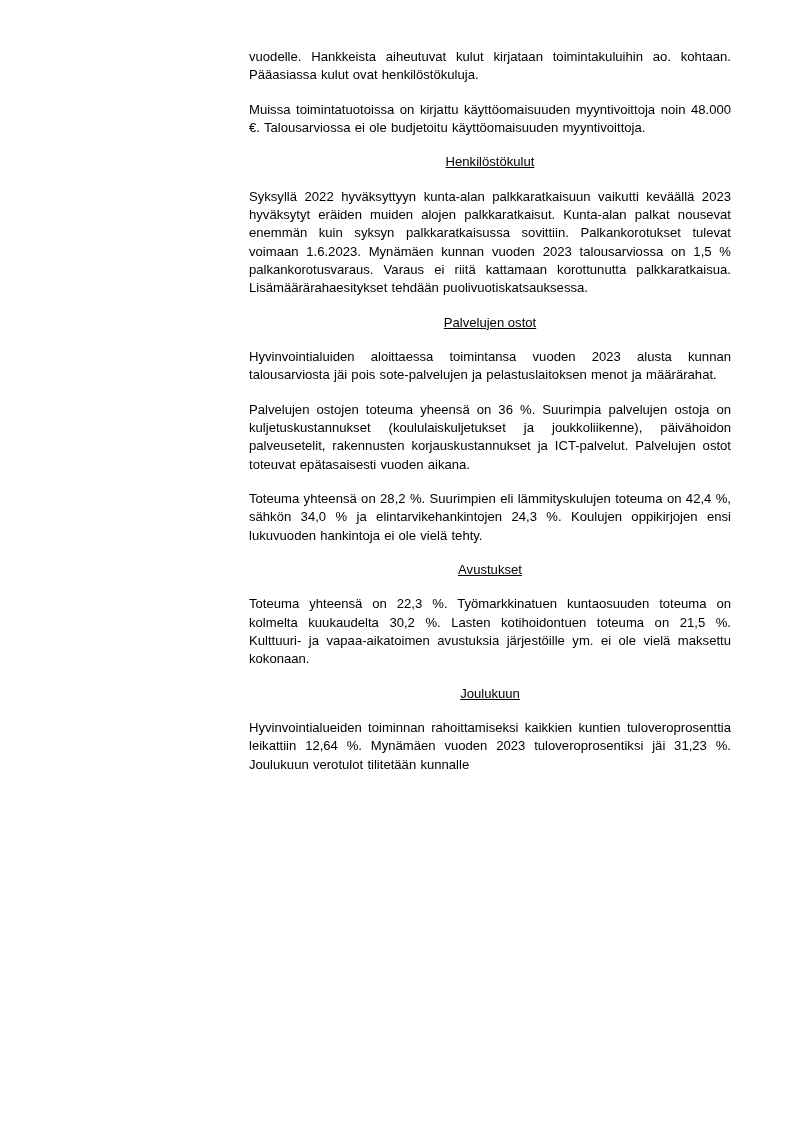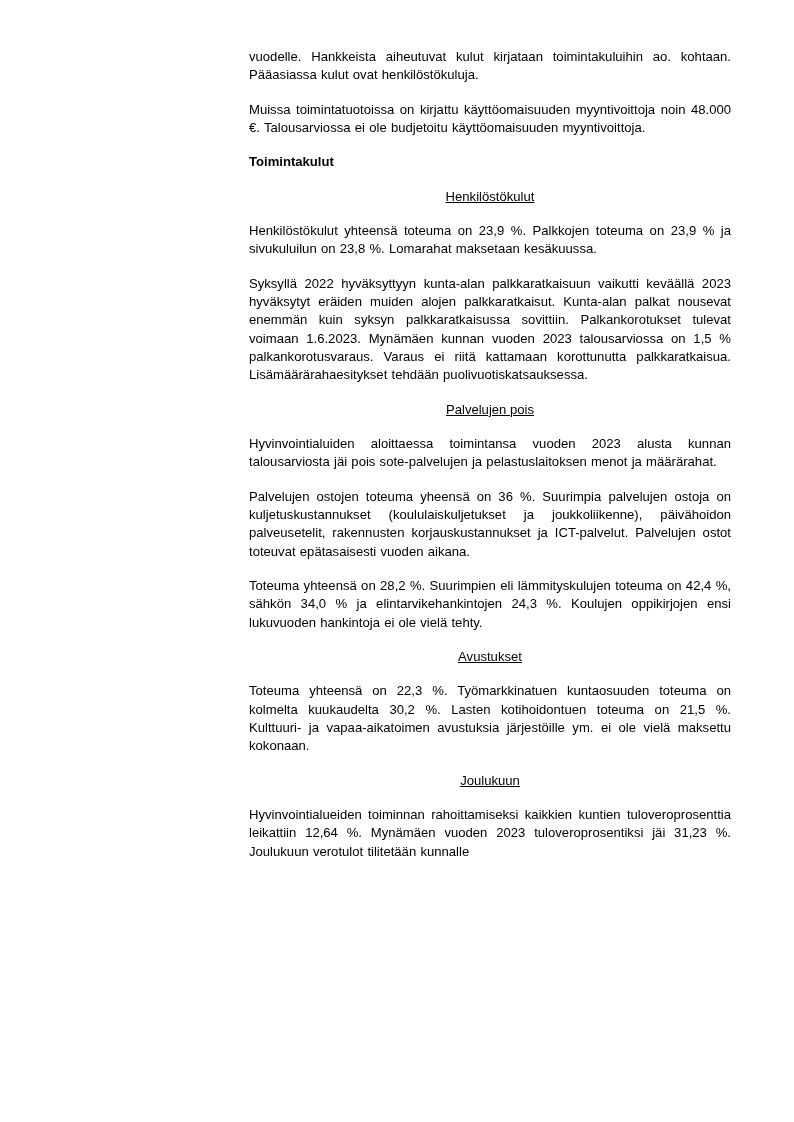--- a/index.html
+++ b/index.html
@@ -51,29 +51,27 @@
 </head>
 <body>
 
 <div class="page">
   <div class="doc-body">
 
     <p class="para">vuodelle. Hankkeista aiheutuvat kulut kirjataan toimintakuluihin ao. kohtaan. Pääasiassa kulut ovat henkilöstökuluja.</p>
 
     <p class="para">Muissa toimintatuotoissa on kirjattu käyttöomaisuuden myyntivoittoja noin 48.000 €. Talousarviossa ei ole budjetoitu käyttöomaisuuden myyntivoittoja.</p>
 
-    <h3 class="subhead">Toimintakulut</h3>
 
     <div class="uhead"><span>Henkilöstökulut</span> </div>
 
-    <p class="para">Henkilöstökulut yhteensä toteuma on 23,9 %. Palkkojen toteuma on 23,9 % ja sivukuluilun on 23,8 %. Lomarahat maksetaan kesäkuussa.</p>
 
     <p class="para">Syksyllä 2022 hyväksyttyyn kunta-alan palkkaratkaisuun vaikutti keväällä 2023 hyväksytyt eräiden muiden alojen palkkaratkaisut. Kunta-alan palkat nousevat enemmän kuin syksyn palkkaratkaisussa sovittiin. Palkankorotukset tulevat voimaan 1.6.2023. Mynämäen kunnan vuoden 2023 talousarviossa on 1,5 % palkankorotusvaraus. Varaus ei riitä kattamaan korottunutta palkkaratkaisua. Lisämäärärahaesitykset tehdään puolivuotiskatsauksessa.</p>
 
-    <div class="uhead"><span>Palvelujen pois</span></div>
+    <div class="uhead"><span>Palvelujen ostot</span></div>
 
     <p class="para">Hyvinvointialuiden aloittaessa toimintansa vuoden 2023 alusta kunnan talousarviosta jäi pois sote-palvelujen ja pelastuslaitoksen menot ja määrärahat.</p>
 
     <p class="para">Palvelujen ostojen toteuma yheensä on 36 %. Suurimpia palvelujen ostoja on kuljetuskustannukset (koululaiskuljetukset ja joukkoliikenne), päivähoidon palveusetelit, rakennusten korjauskustannukset ja ICT-palvelut. Palvelujen ostot toteuvat epätasaisesti vuoden aikana.</p>
 
 
     <p class="para">Toteuma yhteensä on 28,2 %. Suurimpien eli lämmityskulujen toteuma on 42,4 %, sähkön 34,0 % ja elintarvikehankintojen 24,3 %. Koulujen oppikirjojen ensi lukuvuoden hankintoja ei ole vielä tehty.</p>
 
     <div class="uhead"><span>Avustukset</span> </div>
 

